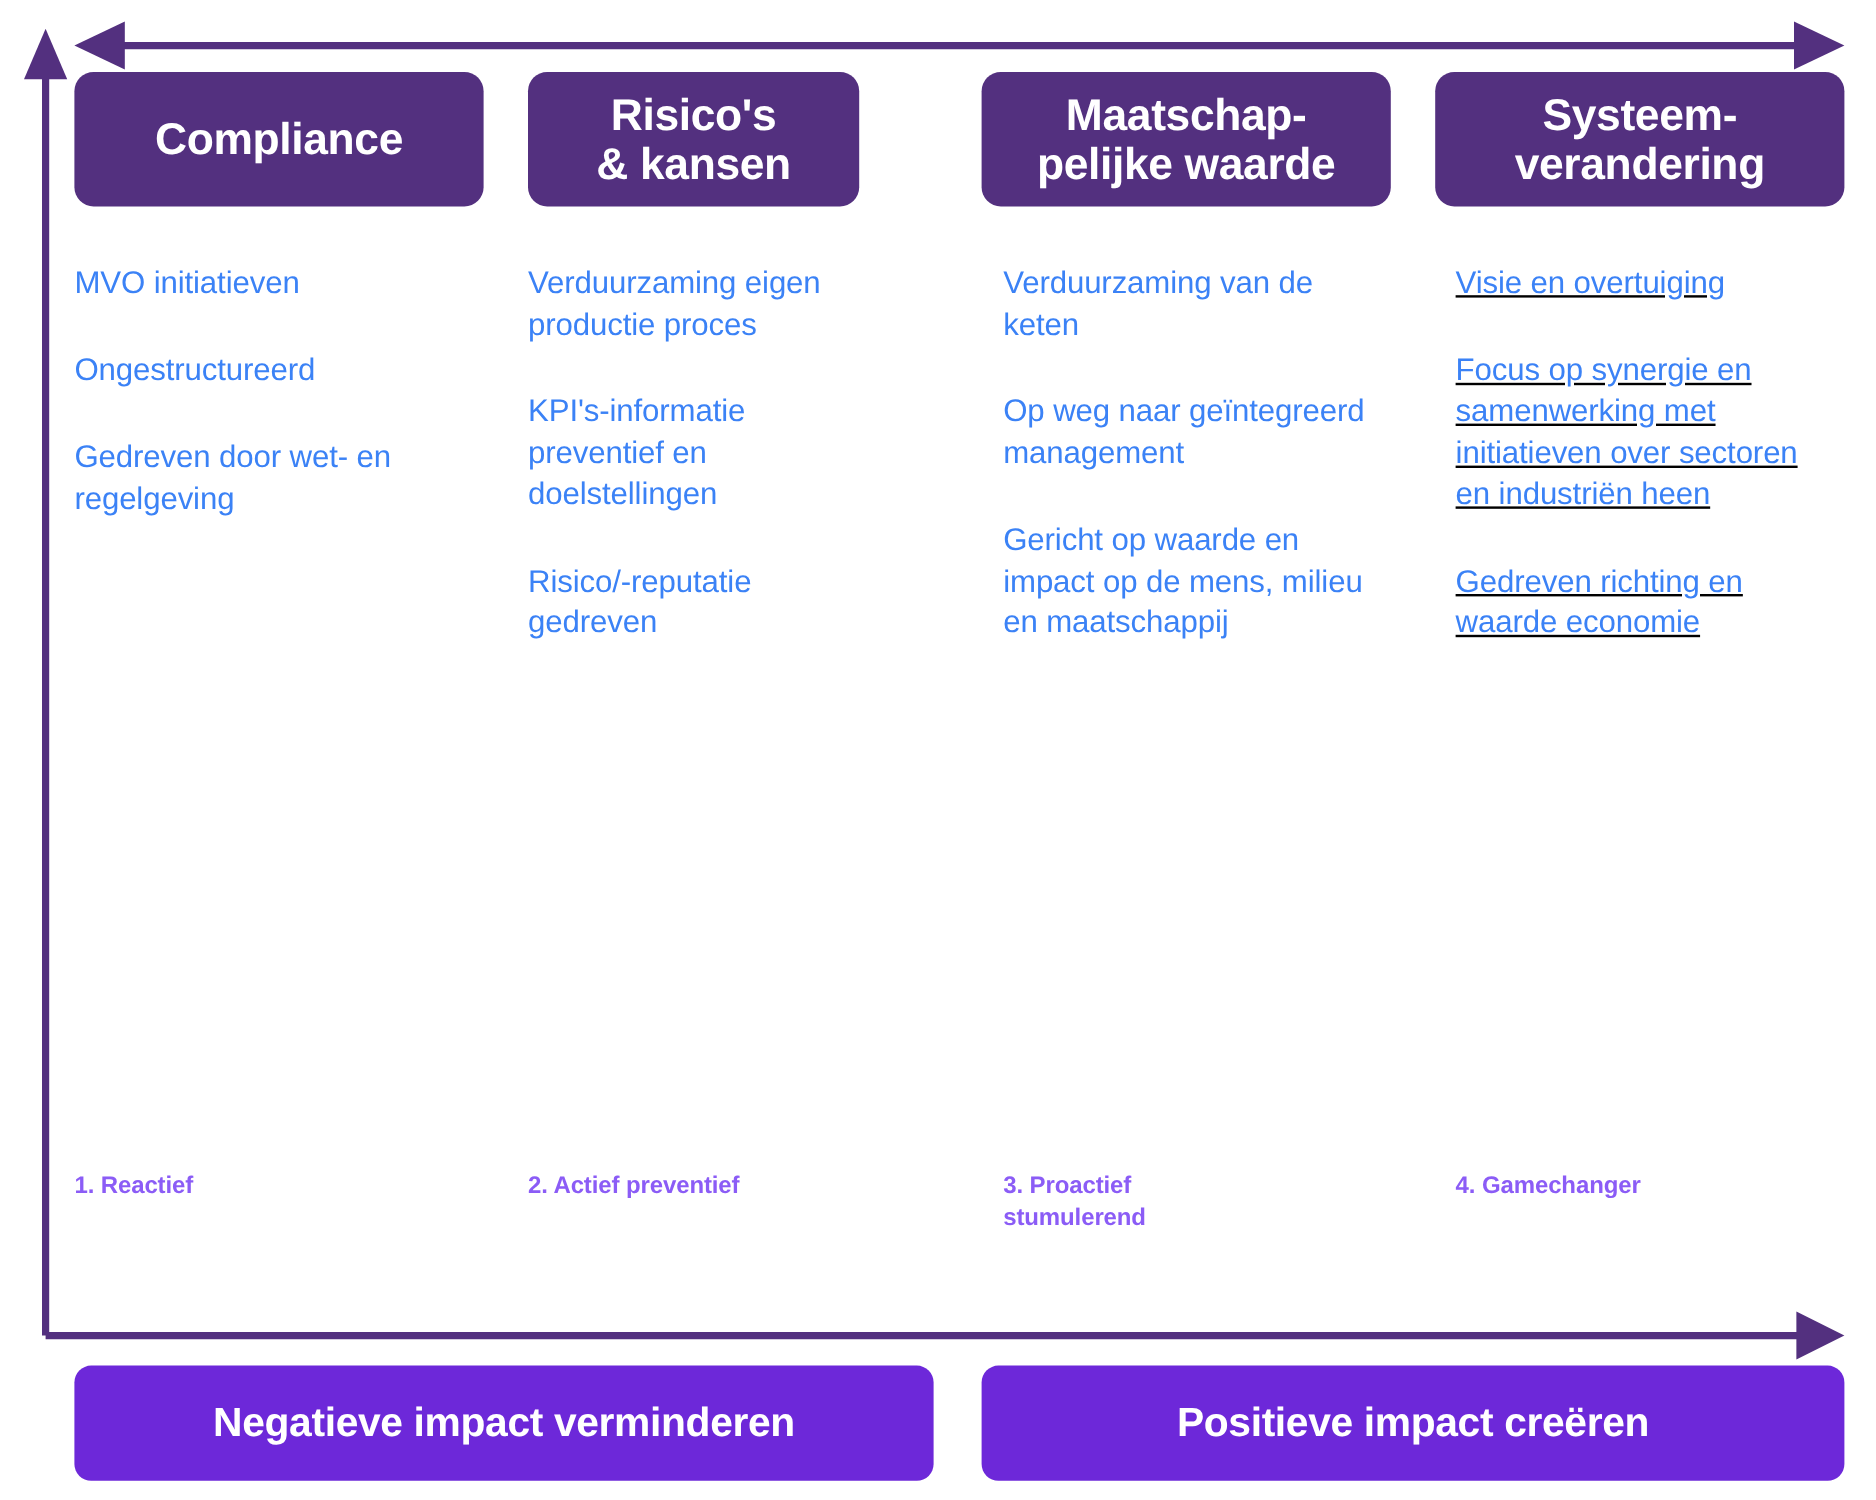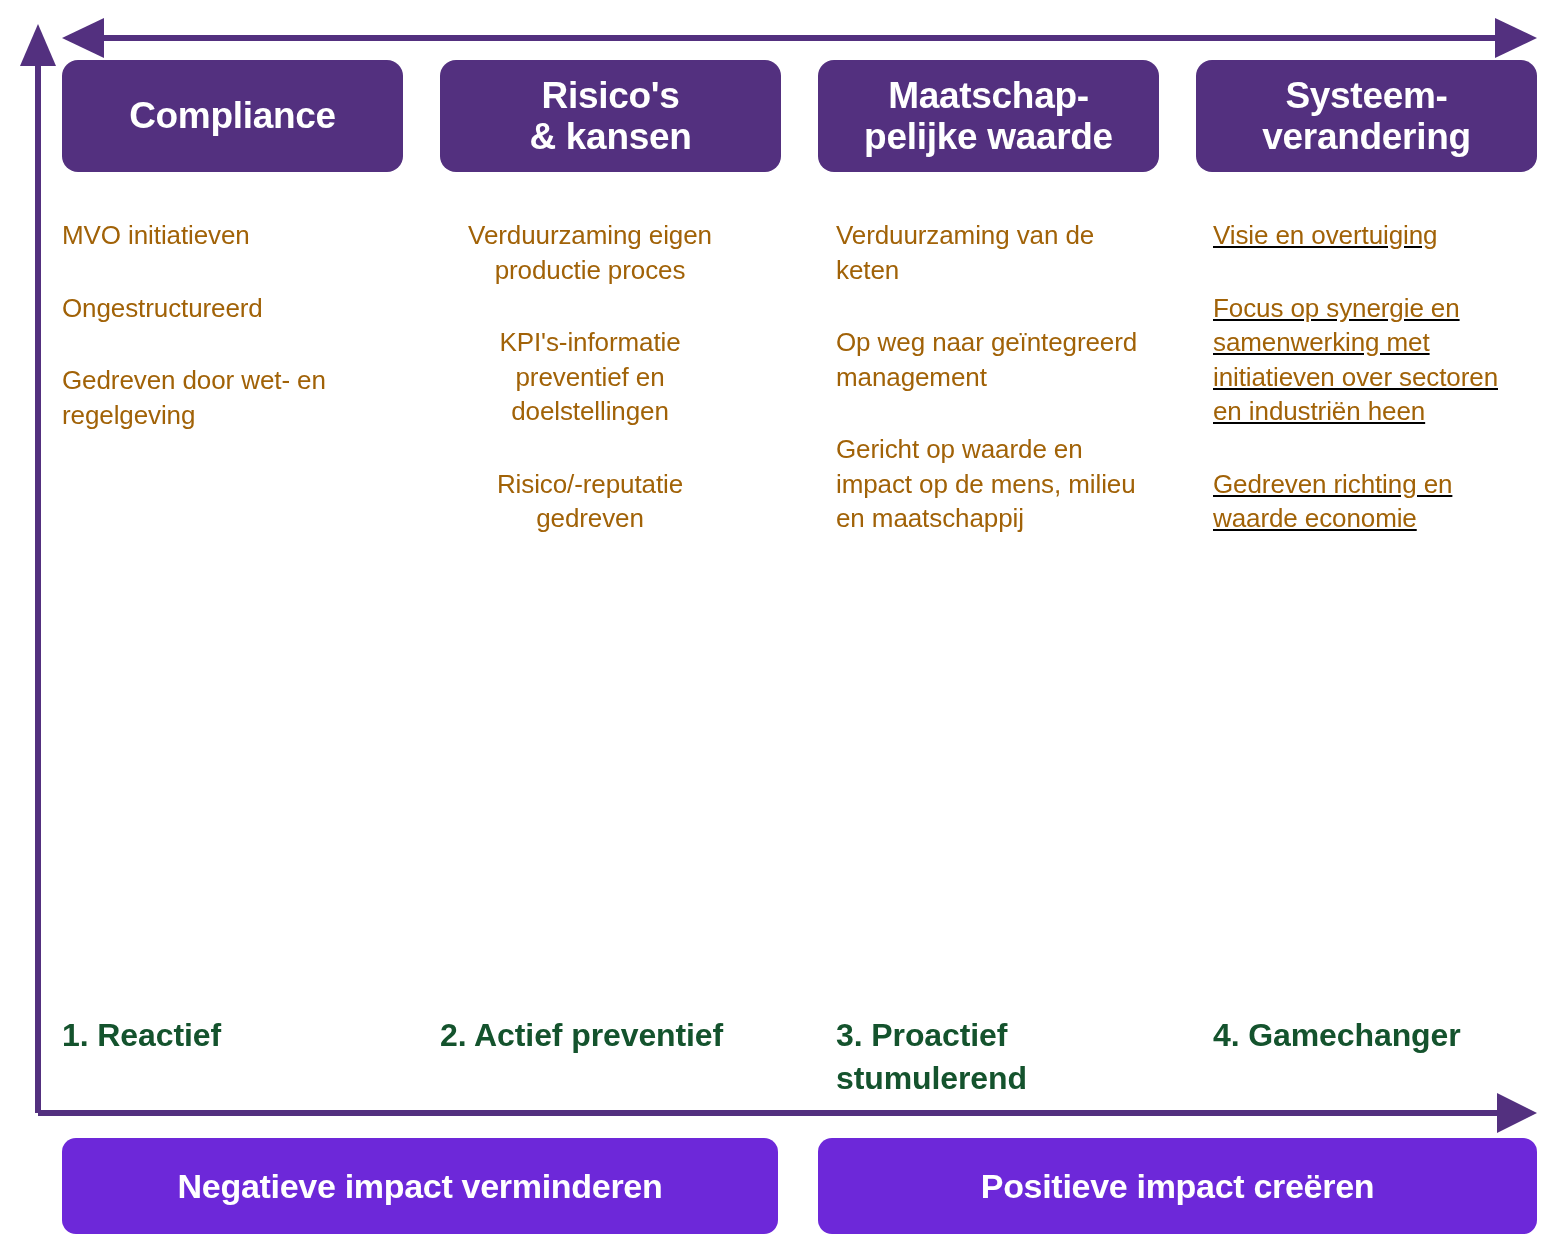--- a/index.html
+++ b/index.html
@@ -46,51 +46,51 @@
     color: #ffffff;
     font-size: 37px;
     font-weight: bold;
     line-height: 1.12;
     text-align: center;
     letter-spacing: -0.3px;
     white-space: pre-line;
   }
 
   .hp-0 { left: 62px;   width: 341px; }
-  .hp-1 { left: 440px;  width: 341px; align-items: center; }
+  .hp-1 { left: 440px;  width: 276px; align-items: center; }
   .hp-2 { left: 818px;  width: 341px; }
   .hp-3 { left: 1196px; width: 341px; }
 
   
   .column {
     position: absolute;
     top: 218px;
     width: 300px;
   }
   .col-0 { left: 62px;   width: 320px; }
-  .col-1 { left: 440px;  width: 300px; text-align: center; }
+  .col-1 { left: 440px;  width: 300px; }
   .col-2 { left: 836px;  width: 320px; }
   .col-3 { left: 1213px; width: 310px; text-decoration: underline; }
 
   .bullet {
     font-size: 26px;
     line-height: 1.33;
-    color: #a16207;
+    color: #3b82f6;
     margin-bottom: 38px;
     letter-spacing: -0.1px;
     white-space: pre-line;
   }
 
   
   .stage-label {
     position: absolute;
-    top: 1014px;
-    font-size: 32px;
+    top: 975px;
+    font-size: 20px;
     font-weight: bold;
-    color: #14532d;
+    color: #8b5cf6;
     line-height: 1.35;
     letter-spacing: -0.1px;
     white-space: pre-line;
   }
   .sl-0 { left: 62px;   width: 330px; }
   .sl-1 { left: 440px;  width: 330px; }
   .sl-2 { left: 836px;  width: 330px; }
   .sl-3 { left: 1213px; width: 330px; }
 
   

